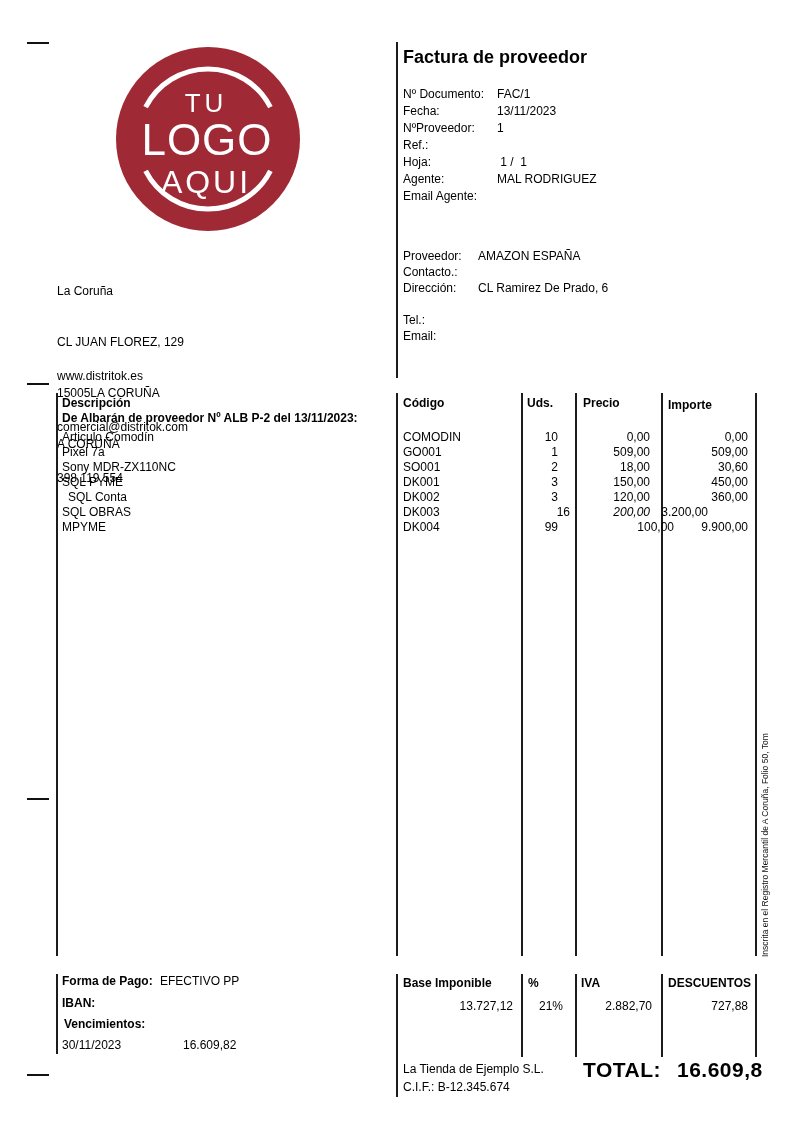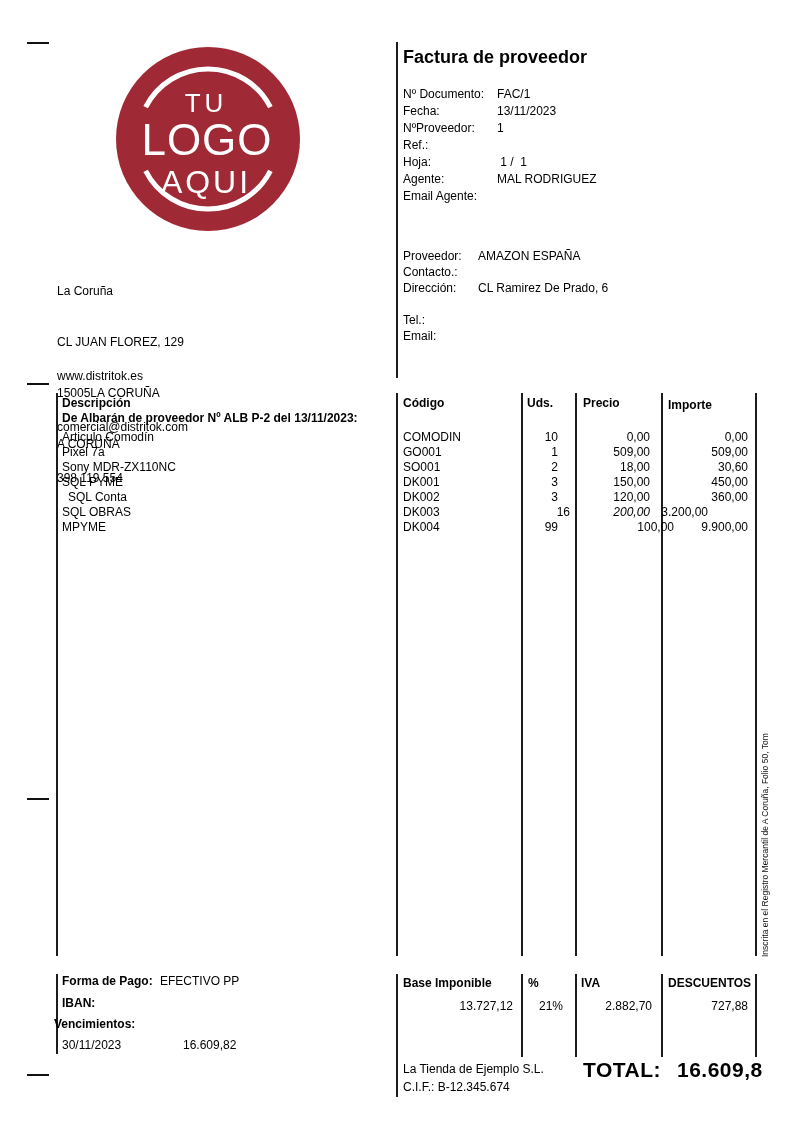--- a/index.html
+++ b/index.html
@@ -152,21 +152,21 @@
   <div class="vline" style="left:56px;top:974px;height:80px;"></div>
   <div class="vline" style="left:396px;top:974px;height:123px;"></div>
   <div class="vline" style="left:521px;top:974px;height:83px;"></div>
   <div class="vline" style="left:575px;top:974px;height:83px;"></div>
   <div class="vline" style="left:661px;top:974px;height:83px;"></div>
   <div class="vline" style="left:755px;top:974px;height:83px;"></div>
 
   <div class="t b" style="left:62px;top:974px;">Forma de Pago:</div>
   <div class="t" style="left:160px;top:974px;">EFECTIVO PP</div>
   <div class="t b" style="left:62px;top:996px;">IBAN:</div>
-  <div class="t b" style="left:54px;top:1017px;text-align:center;">Vencimientos:</div>
+  <div class="t b" style="left:64px;top:1017px;text-align:center;">Vencimientos:</div>
   <div class="t" style="left:62px;top:1038px;">30/11/2023</div>
   <div class="t" style="left:183px;top:1038px;">16.609,82</div>
 
   <div class="t b" style="left:403px;top:976px;">Base Imponible</div>
   <div class="t b" style="left:528px;top:976px;">%</div>
   <div class="t b" style="left:581px;top:976px;">IVA</div>
   <div class="t b" style="left:668px;top:976px;">DESCUENTOS</div>
   <div class="t num" style="left:403px;top:999px;width:110px;">13.727,12</div>
   <div class="t num" style="left:521px;top:999px;width:42px;">21%</div>
   <div class="t num" style="left:574px;top:999px;width:78px;">2.882,70</div>

